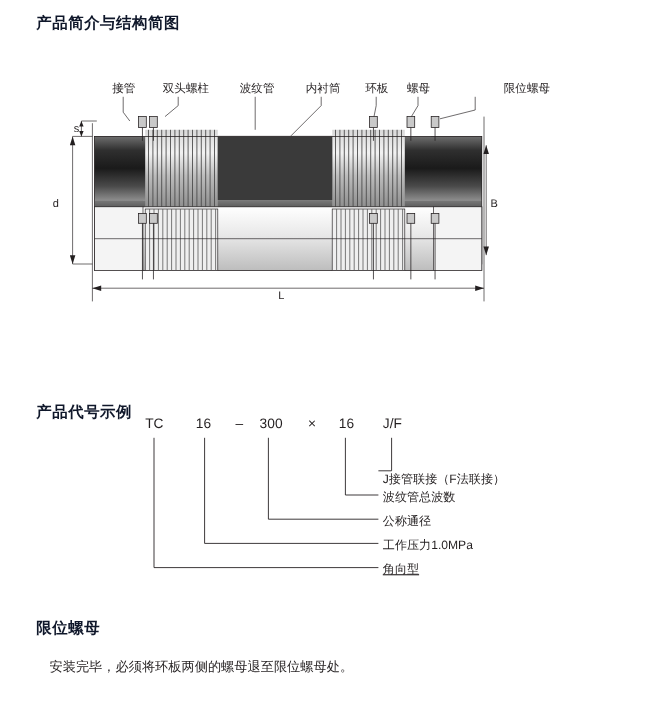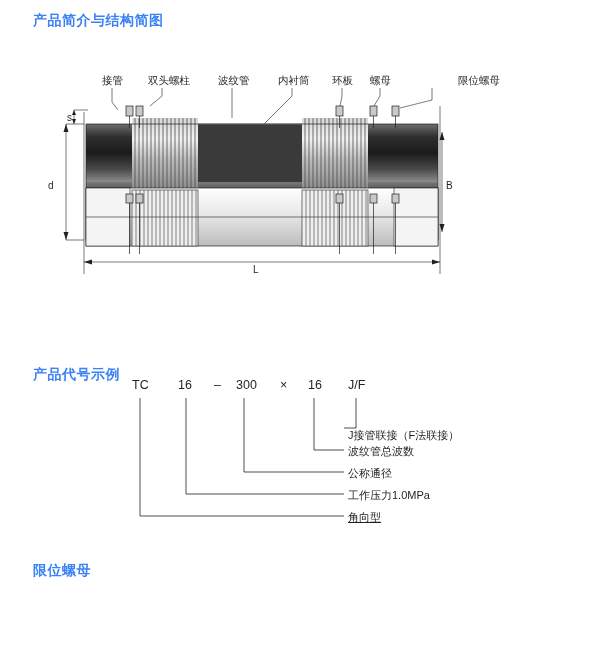--- a/index.html
+++ b/index.html
@@ -11,21 +11,21 @@
     height: 652px;
     background: #ffffff;
     font-family: "Liberation Sans", sans-serif;
     color: #231f20;
     position: relative;
     overflow: hidden;
   }
   .section-title {
     font-size: 14px;
     font-weight: bold;
-    color: #3b82f6;
+    color: #0f172a;
     letter-spacing: 0.5px;
   }
   .title-1 { position: absolute; left: 33px; top: 12px; }
   .title-2 { position: absolute; left: 33px; top: 366px; }
   .title-3 { position: absolute; left: 33px; top: 562px; }
 
   
   #figure1 {
     position: absolute;
     left: 40px;
@@ -336,13 +336,14 @@
       <path d="M146,20 L146,116 L304,116"></path>
 
       <path d="M100,20 L100,138 L304,138"></path>
     </g>
   </svg>
 </div>
 
 <div class="section-title title-3">限位螺母</div>
 
 <div id="install">
+  <p>安装完毕，必须将环板两侧的螺母退至限位螺母处。</p>
 </div>
 
 </body></html>

